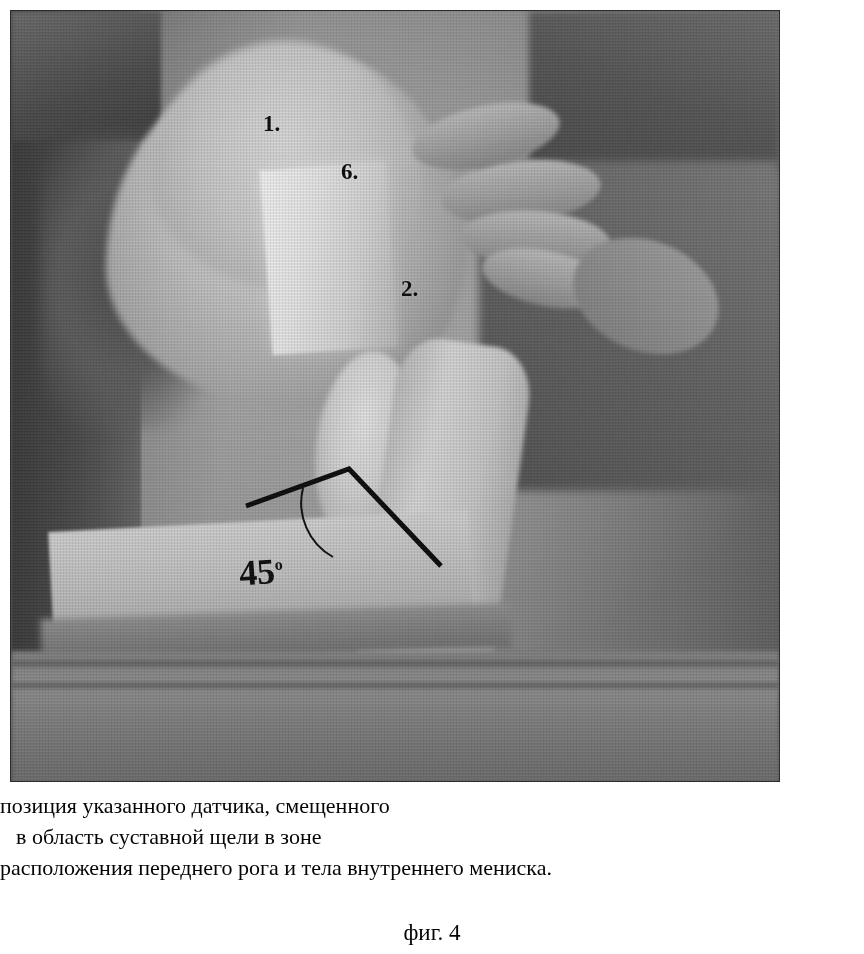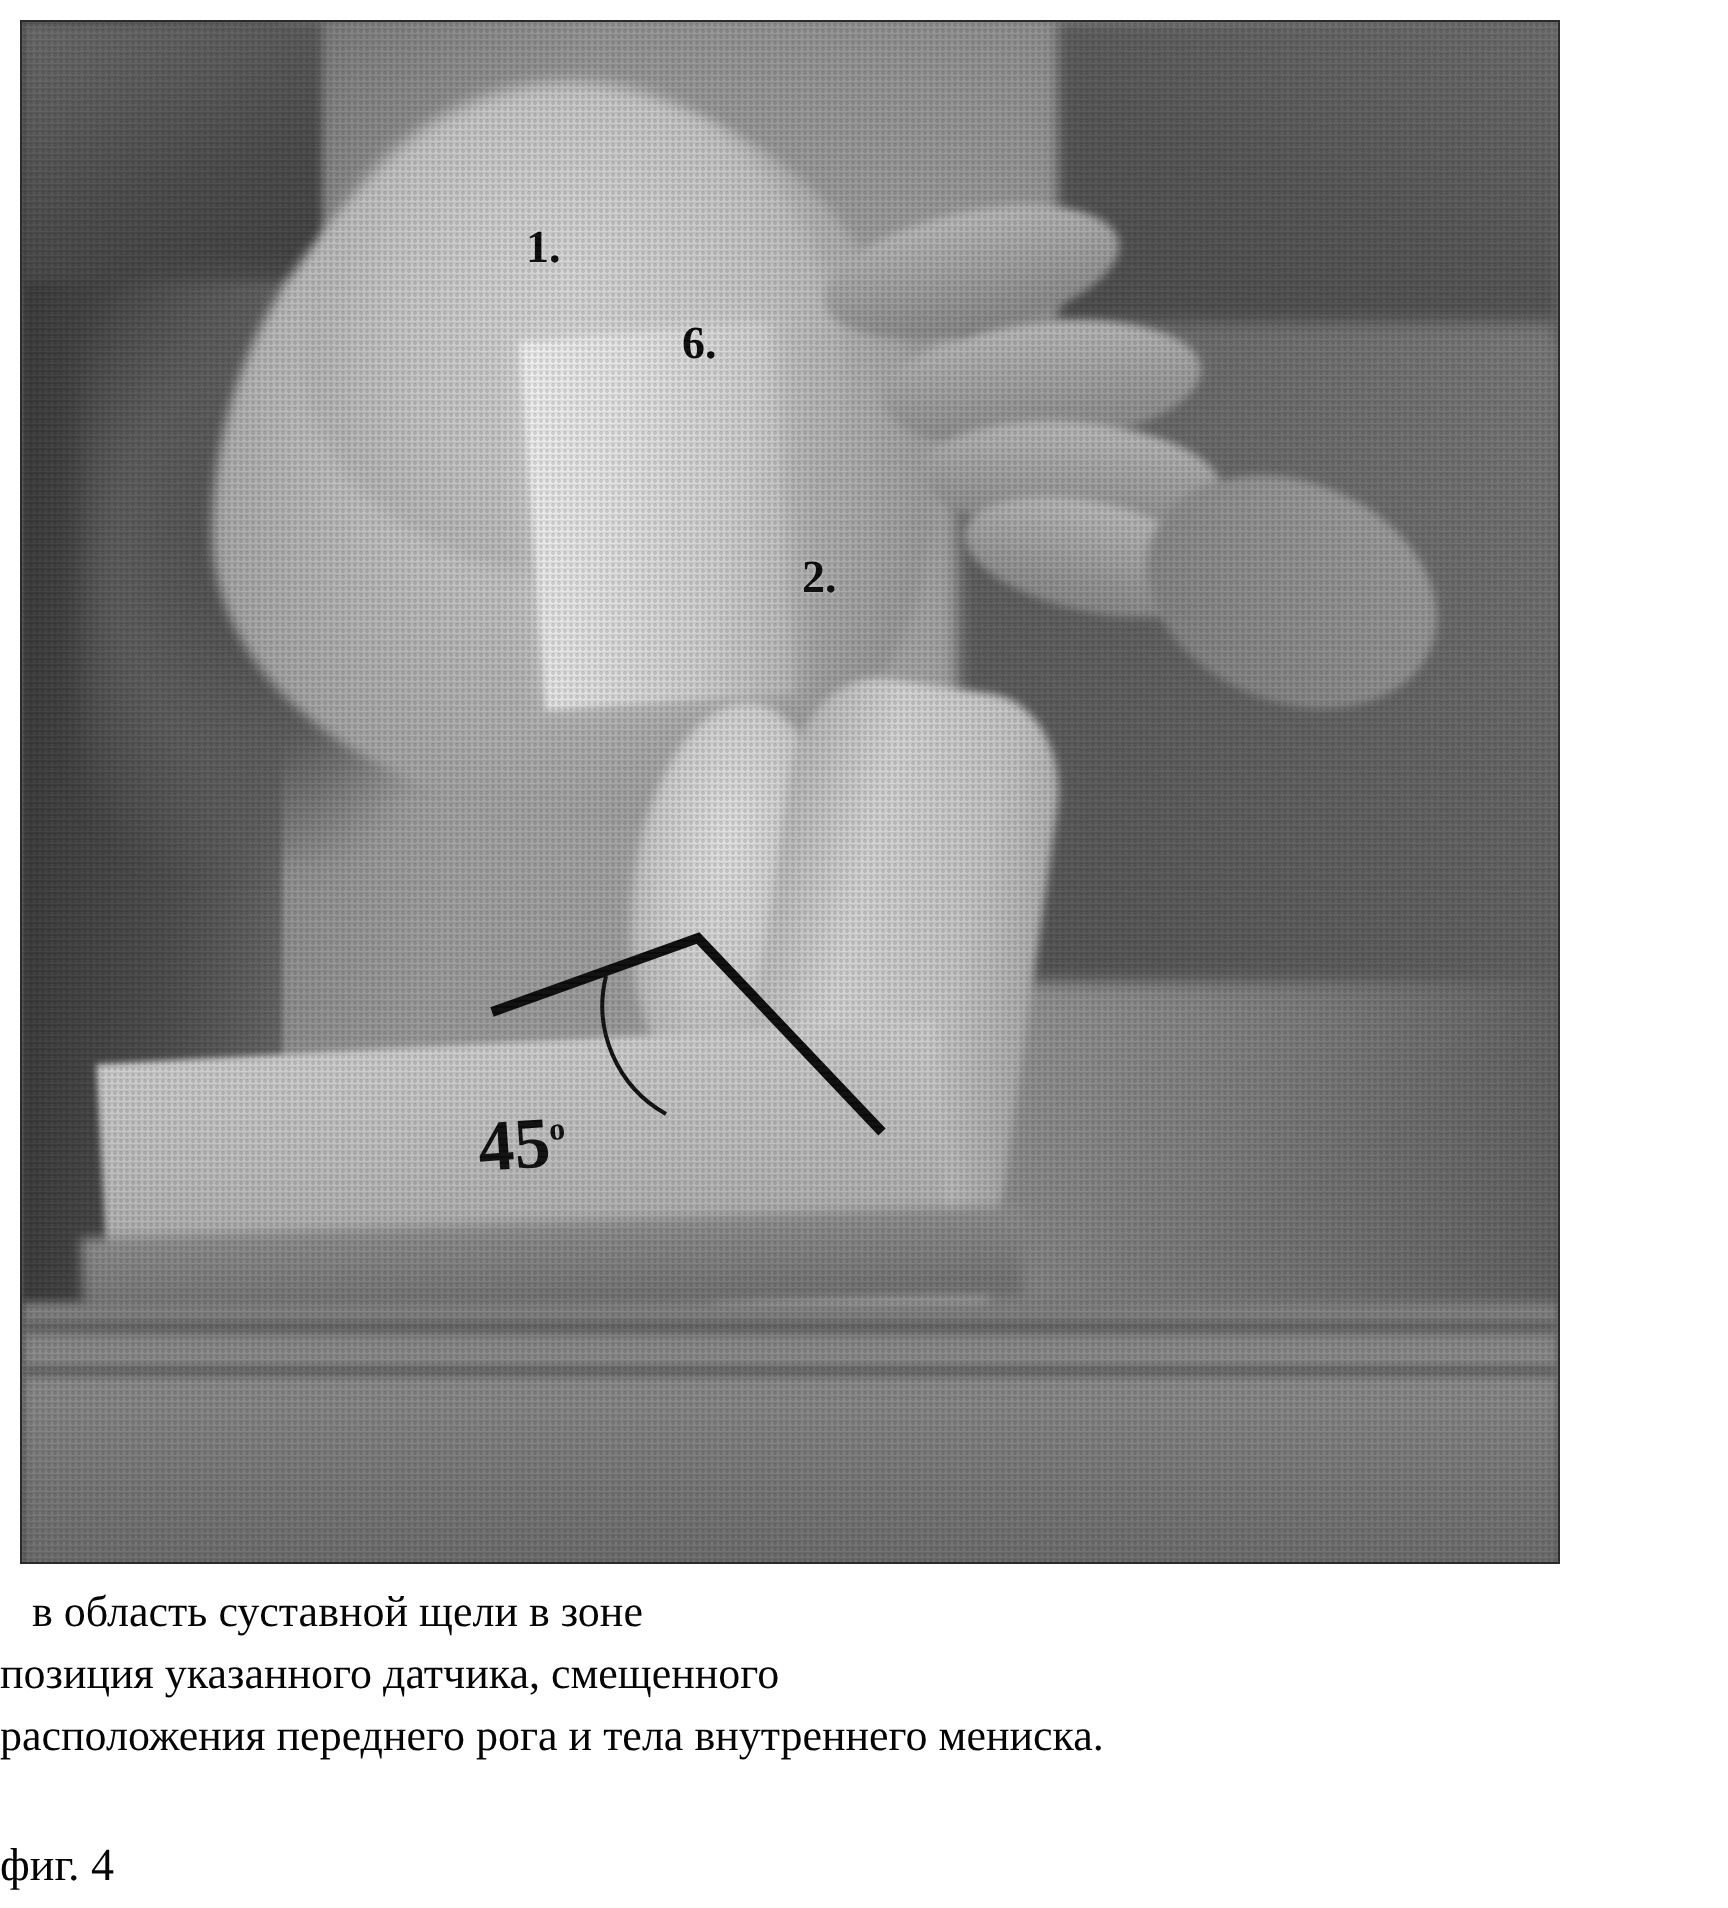--- a/index.html
+++ b/index.html
@@ -261,21 +261,21 @@
   .cap-line { white-space: nowrap; }
   .cap-line.l1 { margin-left: 0px; }
   .cap-line.l2 { margin-left: 16px; }
   .cap-line.l3 { }
 
   .fig-num {
     position: absolute;
     top: 920px;
     left: 0;
     width: 864px;
-    text-align: left;
+    text-align: center;
     font-family: "Liberation Serif", serif;
     font-size: 23px;
     color: #050505;
   }
 </style>
 </head>
 <body>
 
 <div class="page">
 
@@ -318,20 +318,20 @@
 
     <div class="ann ann-1">1.</div>
     <div class="ann ann-6">6.</div>
     <div class="ann ann-2">2.</div>
 
     <div class="scanlines"></div>
     <div class="halftone"></div>
   </div>
 
   <div class="caption">
+    <div class="cap-line l1">позиция указанного датчика, смещенного</div>
     <div class="cap-line l2">в область суставной щели в зоне</div>
-    <div class="cap-line l1">позиция указанного датчика, смещенного</div>
     <div class="cap-line l3">расположения переднего рога и тела внутреннего мениска.</div>
   </div>
 
   <div class="fig-num">фиг. 4</div>
 
 </div>
 
 </body></html>

